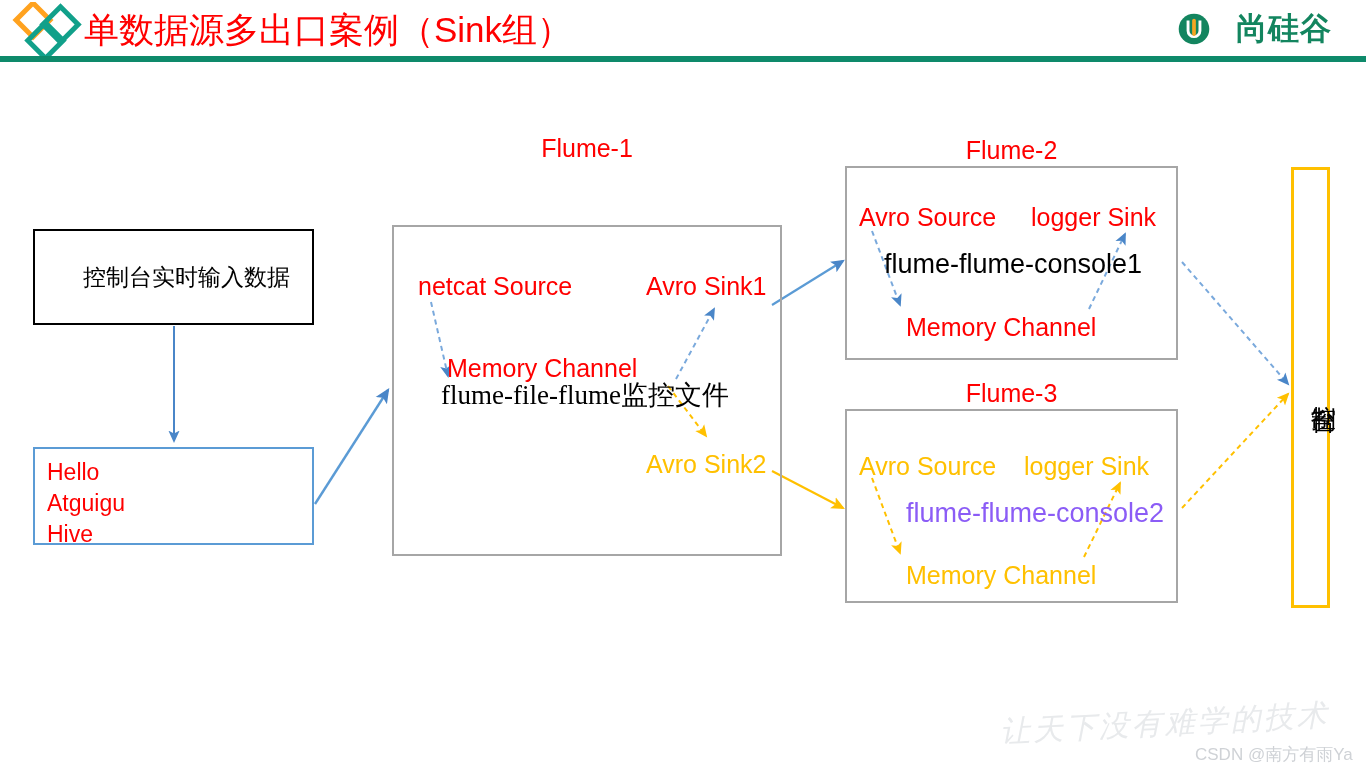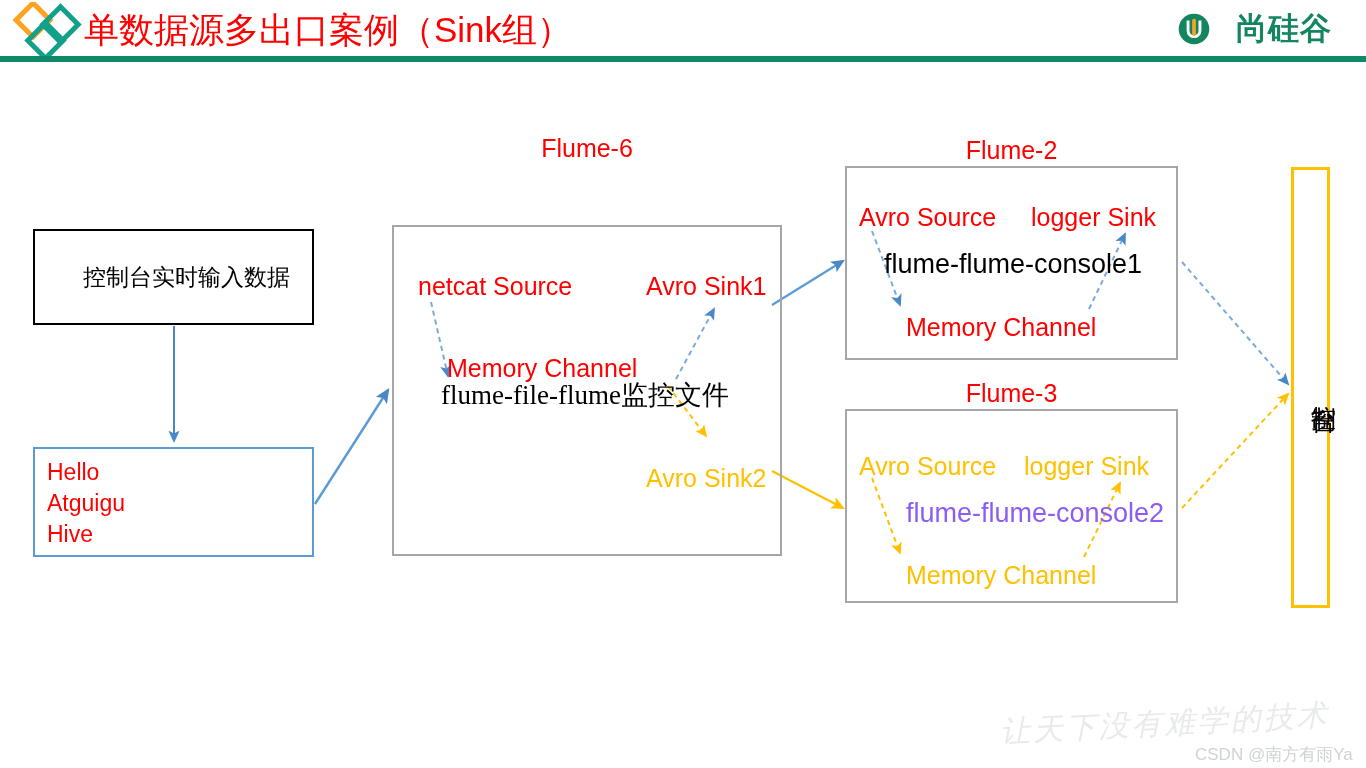--- a/index.html
+++ b/index.html
@@ -88,21 +88,21 @@
     border: 2.5px solid #000000;
     display: flex; align-items: center; justify-content: center;
   }
   #box-console-input .label {
     font-size: 23px; color: #000000; white-space: nowrap;
   }
 
   
   #box-data {
     left: 33px; top: 383px;
-    width: 281px; height: 110px;
+    width: 281px; height: 98px;
     border: 2px solid #5b9bd5;
     padding: 8px 0 0 12px;
   }
   #box-data .data-line {
     font-size: 23px;
     color: #ff0000;
     line-height: 31px;
   }
 
   
@@ -129,21 +129,21 @@
   #t-flume-file-flume {
     position: absolute; left: 441px; top: 313px;
     font-size: 27px; color: #000000; white-space: nowrap; font-family: Liberation Serif, serif;
   }
   #t-avro-sink1 {
     position: absolute; left: 646px; top: 208px;
     font-size: 25px; color: #ff0000; white-space: nowrap;
   }
   #t-avro-sink2 {
     position: absolute; left: 646px; top: 386px;
-    font-size: 25px; color: #ffc000; white-space: nowrap; margin-top: 14px;
+    font-size: 25px; color: #ffc000; white-space: nowrap;
   }
 
   
   #box-flume2 {
     left: 845px; top: 102px;
     width: 333px; height: 194px;
     border: 2.5px solid #a6a6a6;
   }
   #label-flume2 {
     position: absolute; left: 845px; top: 72px;
@@ -301,21 +301,21 @@
   <div class="node" id="box-console-input">
     <span class="label">控制台实时输入数据</span>
   </div>
 
   <div class="node" id="box-data">
     <div class="data-line">Hello</div>
     <div class="data-line">Atguigu</div>
     <div class="data-line">Hive</div>
   </div>
 
-  <div id="label-flume1">Flume-6</div>
+  <div id="label-flume1">Flume-1</div>
   <div class="node" id="box-flume1"></div>
   <div id="t-netcat-source">netcat Source</div>
   <div id="t-mem-chan-1">Memory  Channel</div>
   <div id="t-flume-file-flume">flume-file-flume监控文件</div>
   <div id="t-avro-sink1">Avro Sink1</div>
   <div id="t-avro-sink2">Avro Sink2</div>
 
   <div id="label-flume2">Flume-2</div>
   <div class="node" id="box-flume2"></div>
   <div id="t-avro-src-2">Avro Source</div>

